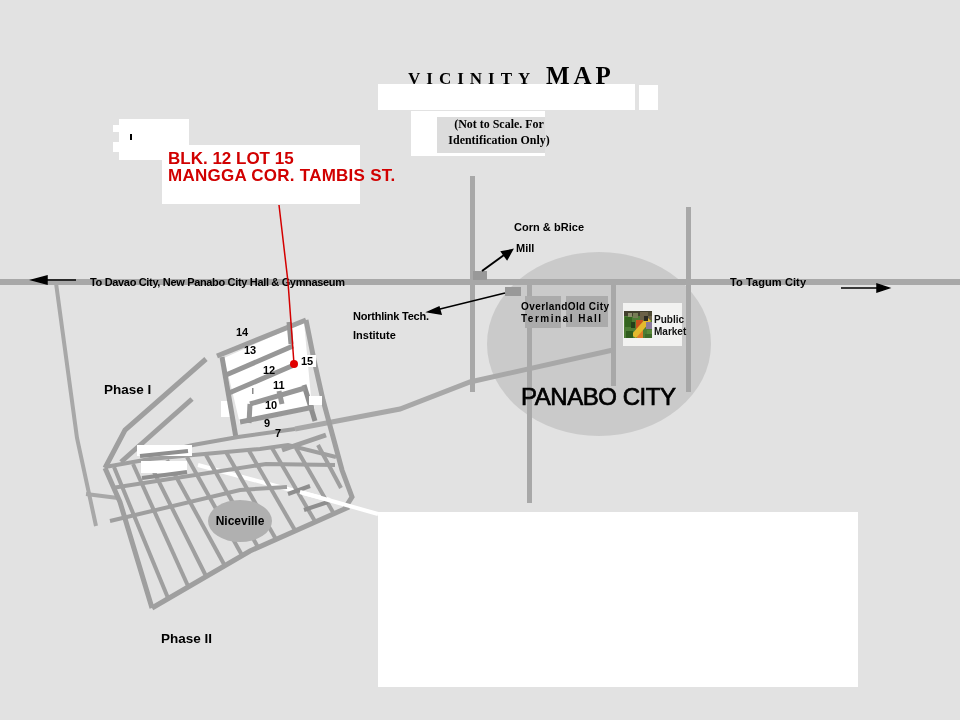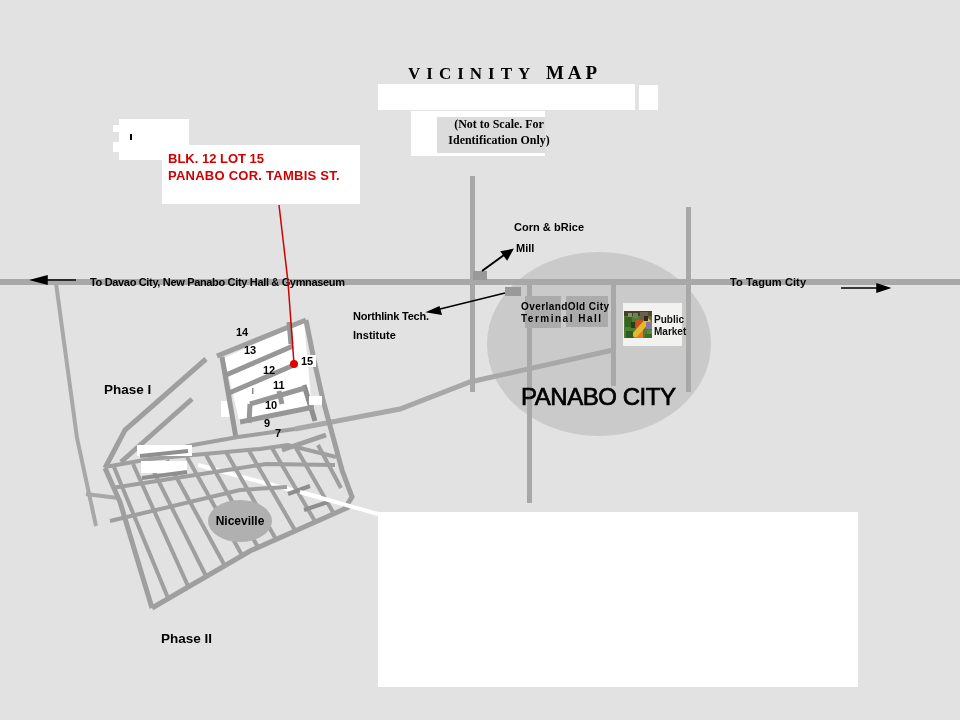--- a/index.html
+++ b/index.html
@@ -216,21 +216,21 @@
     <text x="301" y="365">15</text>
   </g>
 
   <polyline points="279,205 288,282 294,364" fill="none" stroke="#d40000" stroke-width="1.5"></polyline>
 
   <circle cx="294" cy="364" r="4" fill="#e00000"></circle>
 
   <rect x="378" y="512" width="480" height="175" fill="#ffffff"></rect>
 </svg>
 
-<div class="abs" style="left:408px;top:62px;font-family:'Liberation Serif',serif;font-weight:bold;font-size:17px;color:#000;letter-spacing:6px;white-space:nowrap;">VICINITY <span style="font-size:19px;letter-spacing:4px;text-align:right;">MAP</span></div>
+<div class="abs" style="left:408px;top:62px;font-family:'Liberation Serif',serif;font-weight:bold;font-size:17px;color:#000;letter-spacing:6px;white-space:nowrap;">VICINITY <span style="font-size:25px;letter-spacing:4px;text-align:right;">MAP</span></div>
 
 <div class="abs" style="left:378px;top:84px;width:257px;height:26px;background:#fff;"></div>
 
 <div class="abs" style="left:639px;top:85px;width:19px;height:25px;background:#fff;"></div>
 
 
 <div class="abs" style="left:411px;top:111px;width:134px;height:45px;background:#fff;"></div>
 
 <div class="abs" style="left:437px;top:117px;width:108px;height:36px;background:#dcdcdc;"></div>
 
@@ -239,15 +239,15 @@
 <div class="abs" style="left:119px;top:119px;width:70px;height:41px;background:#fff;"></div>
 
 <div class="abs" style="left:113px;top:125px;width:7px;height:7px;background:#fff;"></div>
 
 <div class="abs" style="left:113px;top:142px;width:7px;height:10px;background:#fff;"></div>
 
 <div class="abs" style="left:130px;top:134px;width:2px;height:6px;background:#000;"></div>
 
 <div class="abs" style="left:162px;top:145px;width:198px;height:59px;background:#fff;"></div>
 
-<div class="abs" style="left:168px;top:150px;font-size:13px;font-weight:bold;color:#d10000;line-height:17px;white-space:nowrap;">BLK. 12 LOT 15<br><span style="letter-spacing:0.25px;">PANABO COR. TAMBIS ST.</span></div>
+<div class="abs" style="left:168px;top:150px;font-size:17px;font-weight:bold;color:#d10000;line-height:17px;white-space:nowrap;">BLK. 12 LOT 15<br><span style="letter-spacing:0.25px;">MANGGA COR. TAMBIS ST.</span></div>
 
 </div>
 
 </body></html>

